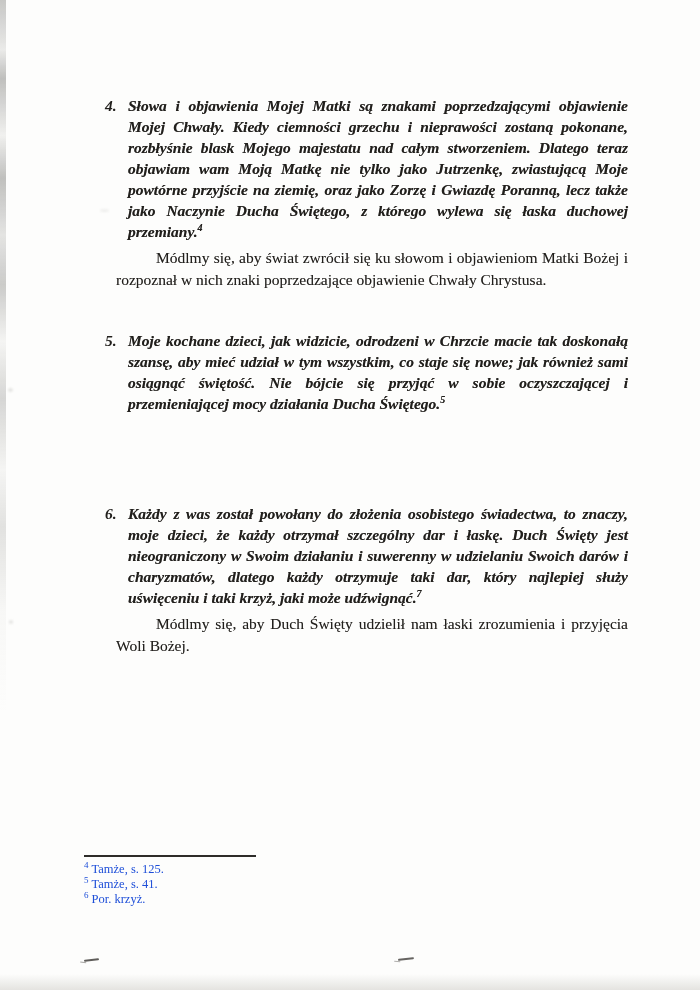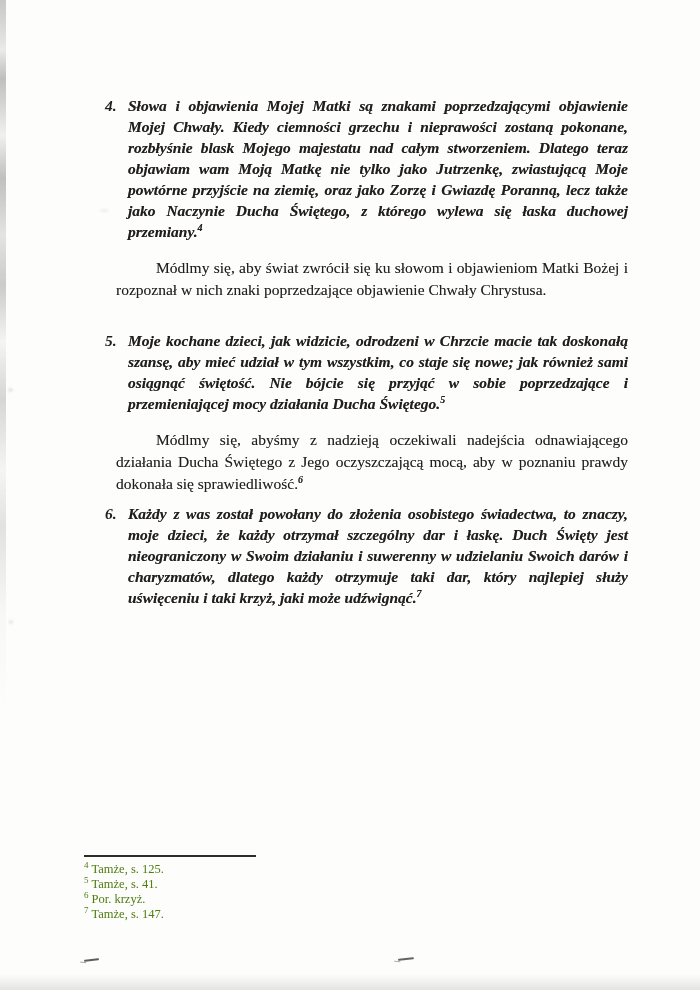--- a/index.html
+++ b/index.html
@@ -83,21 +83,21 @@
     font: italic bold 15.5px/21px "Liberation Serif", serif;
     text-align: justify;
     text-shadow: 0 0 0.4px rgba(30,28,25,0.55);
   }
   .item-body sup, .prayer sup {
     font-size: 10px;
     line-height: 0;
     vertical-align: super;
   }
   .prayer {
-    margin: 15px 0 0 11px;
+    margin: 5px 0 0 11px;
     font: normal 15.5px/22px "Liberation Serif", serif;
     text-align: justify;
     text-indent: 40px;
     text-shadow: 0 0 0.4px rgba(30,28,25,0.4);
   }
   .prayer sup { font-style: italic; font-weight: bold; }
 
   
   .footnotes {
     position: absolute;
@@ -106,21 +106,21 @@
     width: 300px;
   }
   .footnote-rule {
     width: 172px;
     height: 2px;
     background: #2e2c29;
     margin-bottom: 5px;
   }
   .footnote {
     font: normal 12.5px/15px "Liberation Serif", serif;
-    color: #4d7c0f;
+    color: #1d4ed8;
     white-space: nowrap;
   }
   .footnote sup {
     font-size: 9px;
     line-height: 0;
     vertical-align: super;
     margin-right: 3px;
   }
 
   
@@ -163,38 +163,37 @@
     <div class="item-row">
       <div class="item-num">4.</div>
       <div class="item-body"><span>Słowa i objawienia Mojej Matki są znakami poprzedzającymi objawienie Mojej Chwały. Kiedy ciemności grzechu i nieprawości zostaną pokonane, rozbłyśnie blask Mojego majestatu nad całym stworzeniem. Dlatego teraz objawiam wam Moją Matkę nie tylko jako Jutrzenkę, zwiastującą Moje powtórne przyjście na ziemię, oraz jako Zorzę i Gwiazdę Poranną, lecz także jako Naczynie Ducha Świętego, z którego wylewa się łaska duchowej przemiany.</span><sup>4</sup></div>
     </div>
     <p class="prayer"><span>Módlmy się, aby świat zwrócił się ku słowom i objawieniom Matki Bożej i rozpoznał w nich znaki poprzedzające objawienie Chwały Chrystusa.</span><sup></sup></p>
   </section>
 
   <section class="group" id="group-5">
     <div class="item-row">
       <div class="item-num">5.</div>
-      <div class="item-body"><span>Moje kochane dzieci, jak widzicie, odrodzeni w Chrzcie macie tak doskonałą szansę, aby mieć udział w tym wszystkim, co staje się nowe; jak również sami osiągnąć świętość. Nie bójcie się przyjąć w sobie poprzedzające i przemieniającej mocy działania Ducha Świętego.</span><sup>5</sup></div>
+      <div class="item-body"><span>Moje kochane dzieci, jak widzicie, odrodzeni w Chrzcie macie tak doskonałą szansę, aby mieć udział w tym wszystkim, co staje się nowe; jak również sami osiągnąć świętość. Nie bójcie się przyjąć w sobie oczyszczającej i przemieniającej mocy działania Ducha Świętego.</span><sup>5</sup></div>
     </div>
-    <p class="prayer"><span>Módlmy się, abyśmy z nadzieją oczekiwali nadejścia odnawiającego działania Ducha Świętego z Jego oczyszczającą mocą, aby w poznaniu prawdy dokonała się sprawiedliwość.</span><sup>6</sup></p>
   </section>
 
   <section class="group" id="group-6">
     <div class="item-row">
       <div class="item-num">6.</div>
       <div class="item-body"><span>Każdy z was został powołany do złożenia osobistego świadectwa, to znaczy, moje dzieci, że każdy otrzymał szczególny dar i łaskę. Duch Święty jest nieograniczony w Swoim działaniu i suwerenny w udzielaniu Swoich darów i charyzmatów, dlatego każdy otrzymuje taki dar, który najlepiej służy uświęceniu i taki krzyż, jaki może udźwignąć.</span><sup>7</sup></div>
     </div>
+    <p class="prayer"><span>Módlmy się, aby Duch Święty udzielił nam łaski zrozumienia i przyjęcia Woli Bożej.</span><sup></sup></p>
   </section>
 
   <div class="footnotes">
     <div class="footnote-rule"></div>
     <div class="footnote"><sup>4</sup><span>Tamże, s. 125.</span></div>
     <div class="footnote"><sup>5</sup><span>Tamże, s. 41.</span></div>
     <div class="footnote"><sup>6</sup><span>Por. krzyż.</span></div>
-    <div class="footnote"><sup>7</sup><span>Tamże, s. 147.</span></div>
   </div>
 
   <div class="dash dash-1"></div>
   <div class="dash dash-2"></div>
 
   <div class="bottom-shade"></div>
 
 </div>
 
 </body></html>

